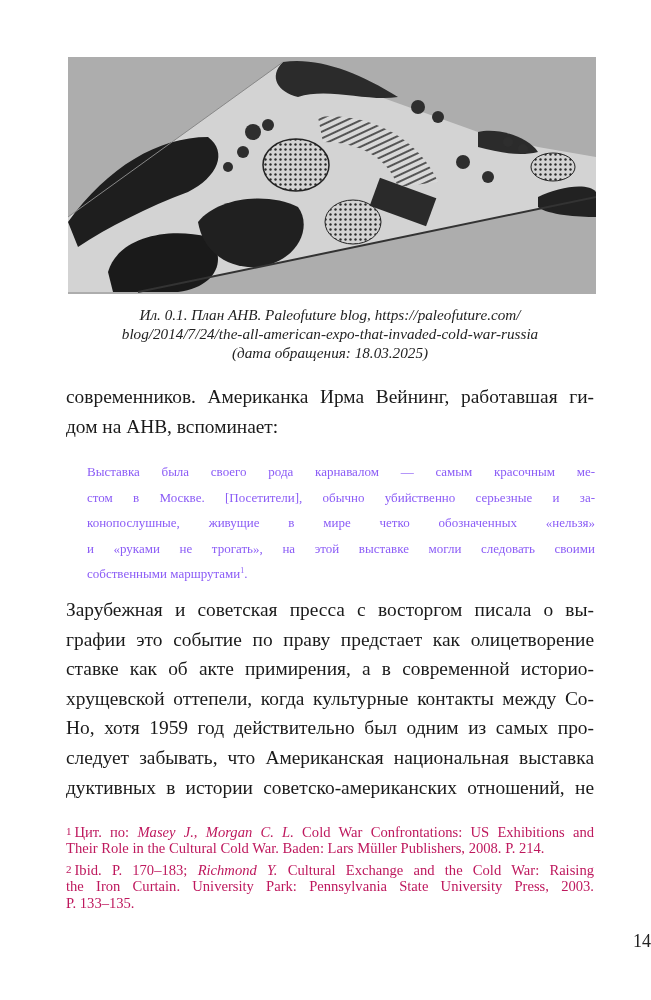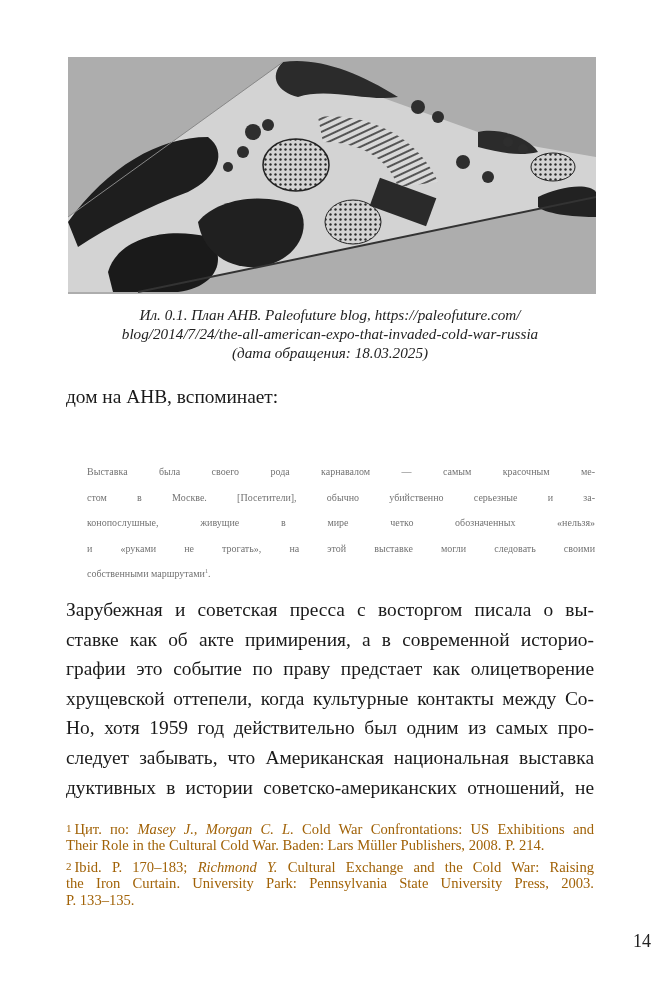--- a/index.html
+++ b/index.html
@@ -53,23 +53,23 @@
       white-space: nowrap;
       height: 29.6px;
     }
     .body-text .line.last { text-align-last: left; }
     .p1 { top: 382px; }
     .quote {
       position: absolute;
       left: 87px;
       top: 459px;
       width: 508px;
-      font-size: 10px;
+      font-size: 13px;
       line-height: 25.5px;
-      color: #737373;
+      color: #8b5cf6;
     }
     .quote .line {
       display: block;
       text-align: justify;
       text-align-last: justify;
       white-space: nowrap;
       height: 25.5px;
     }
     .quote .line.last { text-align-last: left; }
     .p2 { top: 595px; }
@@ -77,22 +77,22 @@
       font-size: 60%;
       vertical-align: super;
       line-height: 0;
     }
     .footnotes {
       position: absolute;
       left: 66px;
       top: 818px;
       width: 528px;
       font-size: 14.6px;
-      line-height: 20px;
-      color: #a16207;
+      line-height: 26px;
+      color: #be185d;
     }
     .footnotes .fn-block { margin-bottom: 4px; }
     .footnotes .line {
       display: block;
       text-align: justify;
       text-align-last: justify;
       white-space: nowrap;
       height: 17px;
     }
     .footnotes .line.last { text-align-last: left; }
@@ -165,35 +165,36 @@
   </svg>
 </div>
 
 <div class="caption">
   <div>Ил. 0.1. План АНВ. Paleofuture blog, https://paleofuture.com/</div>
   <div>blog/2014/7/24/the-all-american-expo-that-invaded-cold-war-russia</div>
   <div>(дата обращения: 18.03.2025)</div>
 </div>
 
 <div class="body-text p1">
+  <span class="line">современников. Американка Ирма Вейнинг, работавшая ги-</span>
   <span class="line last">дом на АНВ, вспоминает:</span>
 </div>
 
 <div class="quote">
   <span class="line">Выставка была своего рода карнавалом — самым красочным ме-</span>
   <span class="line">стом в Москве. [Посетители], обычно убийственно серьезные и за-</span>
   <span class="line">конопослушные, живущие в мире четко обозначенных «нельзя»</span>
   <span class="line">и «руками не трогать», на этой выставке могли следовать своими</span>
   <span class="line last"><span>собственными маршрутами</span><sup class="fn">1</sup><span>.</span></span>
 </div>
 
 <div class="body-text p2">
   <span class="line">Зарубежная и советская пресса с восторгом писала о вы-</span>
+  <span class="line">графии это событие по праву предстает как олицетворение</span>
   <span class="line">ставке как об акте примирения, а в современной историо-</span>
-  <span class="line">графии это событие по праву предстает как олицетворение</span>
   <span class="line">хрущевской оттепели, когда культурные контакты между Со-</span>
   <span class="line">Но, хотя 1959 год действительно был одним из самых про-</span>
   <span class="line">следует забывать, что Американская национальная выставка</span>
   <span class="line">дуктивных в истории советско-американских отношений, не</span>
 </div>
 
 <div class="footnotes">
   <div class="fn-block">
     <span class="line"><span class="num">1</span><span>Цит. по: </span><i>Masey J., Morgan C. L.</i><span> Cold War Confrontations: US Exhibitions and</span></span>
     <span class="line last">Their Role in the Cultural Cold War. Baden: Lars Müller Publishers, 2008. P. 214.</span>

